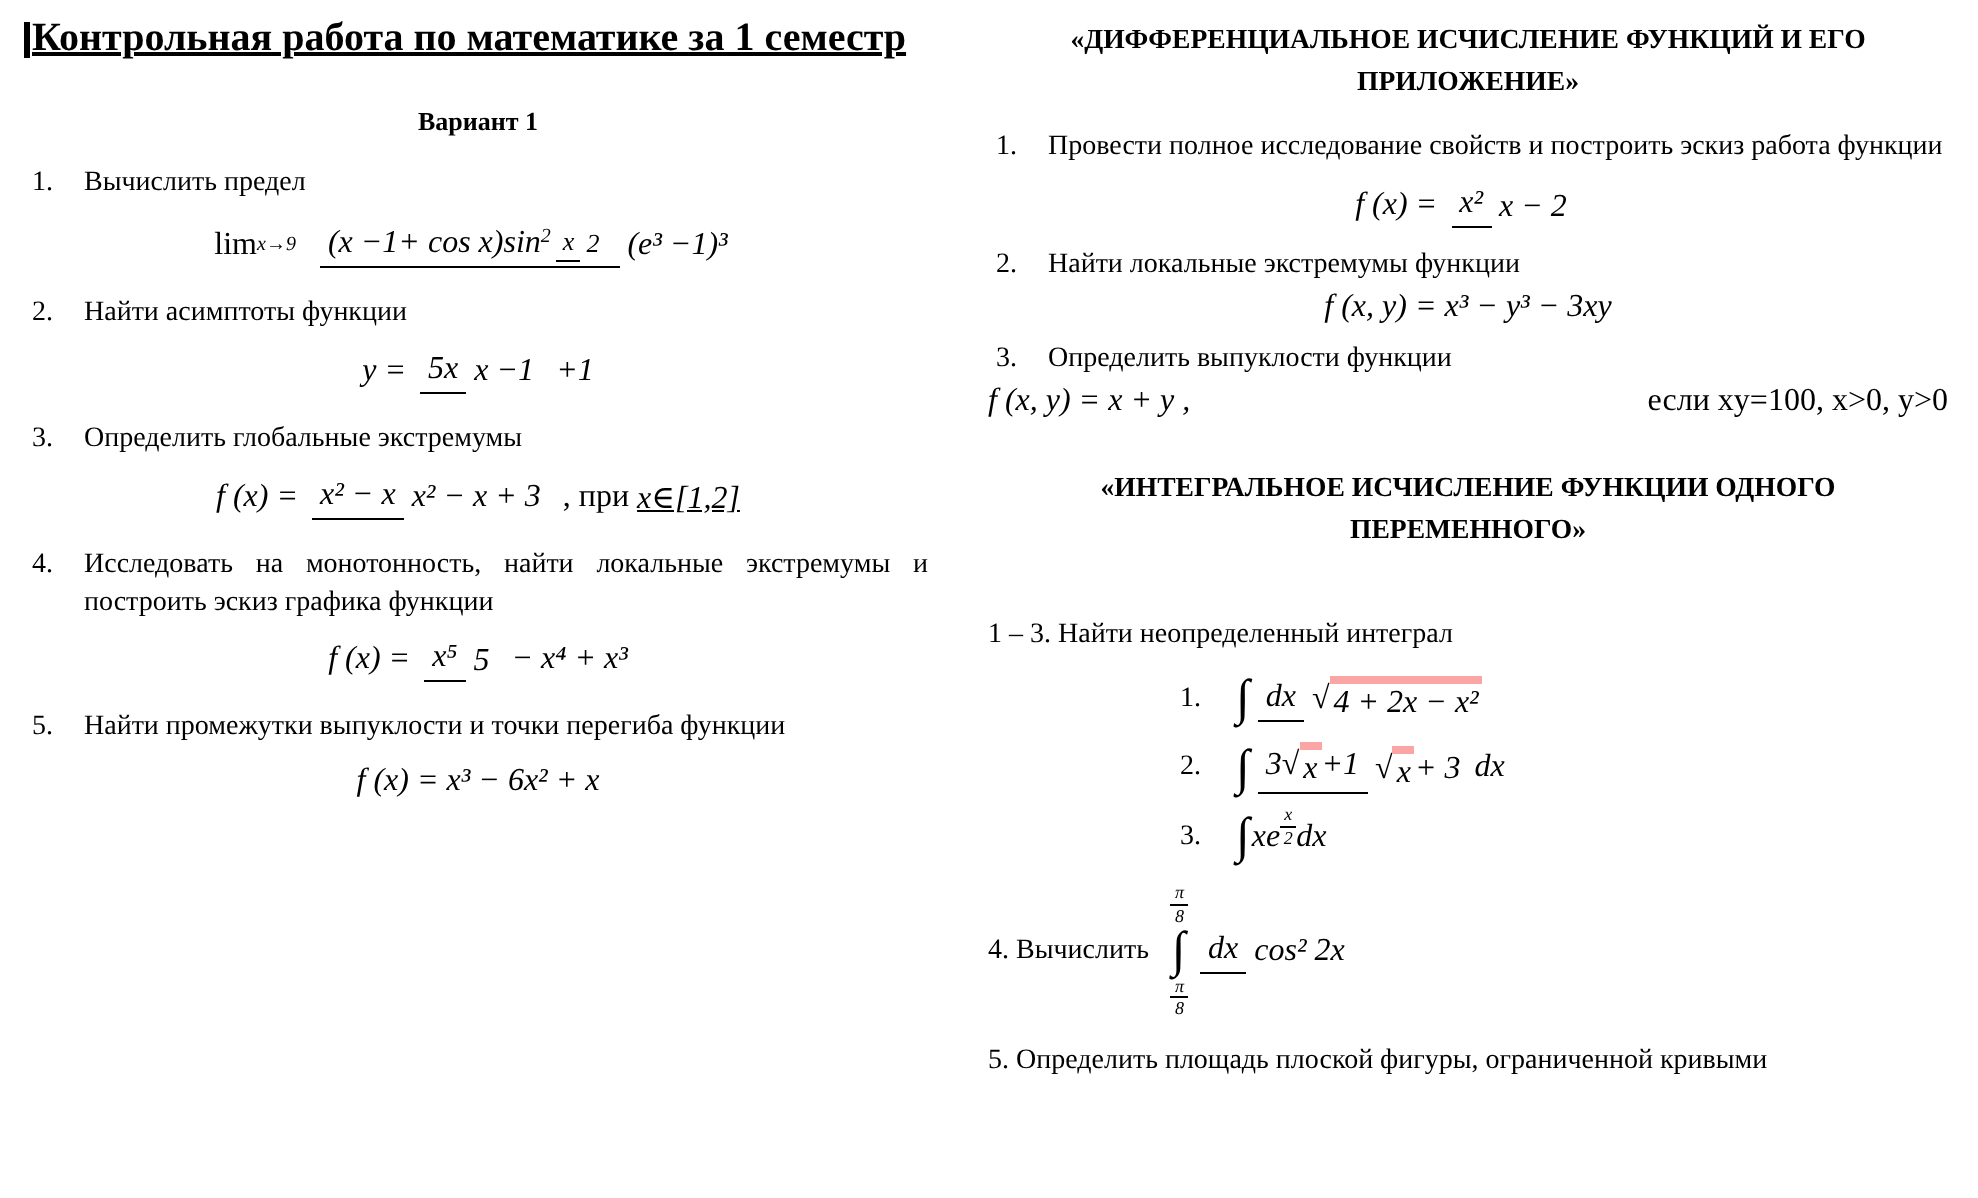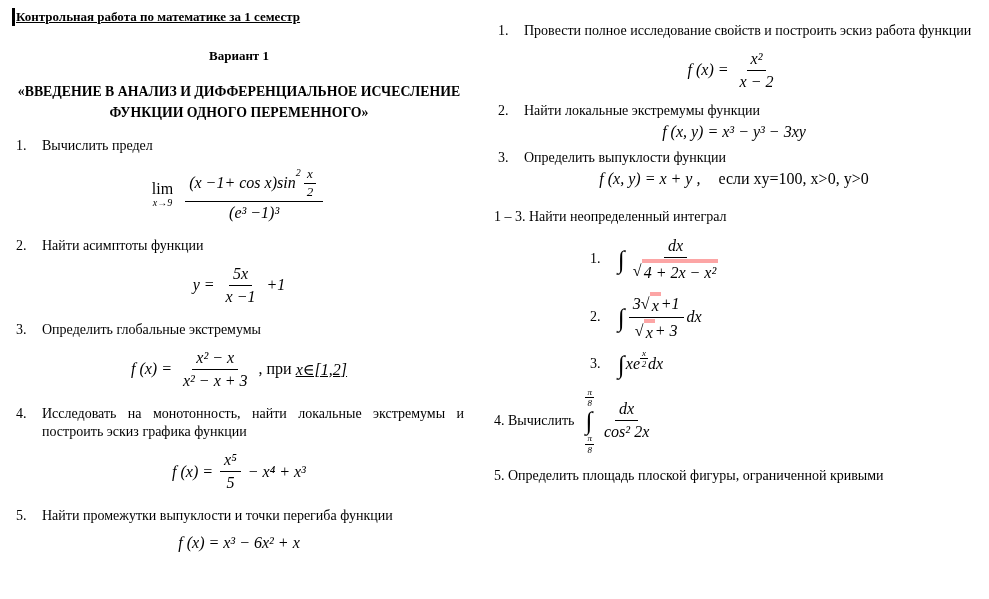--- a/index.html
+++ b/index.html
@@ -5,42 +5,42 @@
   * { margin:0; padding:0; box-sizing:border-box; }
   html,body { width:989px; height:599px; background:#fff; }
   body {
     font-family:"Liberation Serif","DejaVu Serif",serif;
     color:#000; font-size:14px; overflow:hidden;
   }
   .doc { display:flex; padding:8px 6px 0 12px; }
   .col-left  { width:468px; padding-right:14px; }
   .col-right { width:480px; margin-left:14px; }
 
-  .main-title { font-weight:700; font-size:13px; display:flex; align-items:center; }
+  .main-title { font-weight:700; font-size:20px; display:flex; align-items:center; }
   .main-title .t { text-decoration:underline; }
   .caret { display:inline-block; width:3px; height:18px; background:#000; margin-right:1px; }
 
   .variant { text-align:center; font-weight:700; font-size:13px; margin-top:22px; }
   .sec-header { text-align:center; font-weight:700; font-size:13.8px; margin-top:18px; line-height:1.5; }
 
   .item { display:flex; margin-top:14px; line-height:1.35; }
   .inum { flex:none; width:30px; padding-left:4px; }
   .itxt { flex:1; text-align:justify; padding-right:2px; }
 
   .formula {
     text-align:center; font-style:italic; font-size:16px;
     margin:8px 0 2px; display:flex; justify-content:center; align-items:center; gap:4px;
   }
-  .frac { display:inline-flex; flex-direction:column; align-items:center; vertical-align:middle; margin:0 3px; line-height:1.25; }
+  .frac { display:inline-flex; flex-direction:row; align-items:center; vertical-align:middle; margin:0 3px; line-height:1.25; }
   .frac .ft { border-bottom:1px solid #000; padding:0 4px 1px; display:inline-flex; align-items:center; justify-content:center; }
   .frac .fb { padding:1px 4px 0; display:inline-flex; align-items:center; justify-content:center; }
   .inner { font-size:13px; margin-left:3px; }
   .inner .ft, .inner .fb { padding:0 3px; }
 
-  .limop { display:inline-flex; flex-direction:column; align-items:center; font-style:normal; margin-right:5px; line-height:1; }
+  .limop { display:inline-flex; flex-direction:row; align-items:center; font-style:normal; margin-right:5px; line-height:1; }
   .limsub { font-size:10px; font-style:italic; margin-top:1px; }
 
   sup { font-size:10px; align-self:flex-start; line-height:1; margin-top:2px; }
   .up { font-style:normal; }
   .ul { text-decoration:underline; }
 
   .int { font-style:normal; font-size:25px; line-height:1; margin-right:1px; }
   .sq { font-style:normal; }
   .rad { border-top:4px solid #fca5a5; padding:0 2px; }
 
@@ -67,21 +67,20 @@
 
   <div class="col-left">
 
     <div class="main-title">
       <span class="caret"></span>
       <span class="t">Контрольная работа по математике за 1 семестр</span>
     </div>
 
     <div class="variant">Вариант 1</div>
 
-    <div class="sec-header">«ВВЕДЕНИЕ В АНАЛИЗ И ДИФФЕРЕНЦИАЛЬНОЕ ИСЧЕСЛЕНИЕ ФУНКЦИИ ОДНОГО ПЕРЕМЕННОГО»</div>
 
     <div class="item">
       <span class="inum">1.</span>
       <span class="itxt">Вычислить предел</span>
     </div>
     <div class="formula" style="margin:10px 0 4px;">
       <span class="limop">
         <span>lim</span>
         <span class="limsub">x→9</span>
       </span>
@@ -141,20 +140,21 @@
     <div class="item">
       <span class="inum">5.</span>
       <span class="itxt">Найти промежутки выпуклости и точки перегиба функции</span>
     </div>
     <div class="formula">f (x) = x³ − 6x² + x</div>
 
   </div>
 
   <div class="col-right">
 
+    <div class="sec-header" style="margin-top:2px;">«ДИФФЕРЕНЦИАЛЬНОЕ ИСЧИСЛЕНИЕ ФУНКЦИЙ И ЕГО ПРИЛОЖЕНИЕ»</div>
 
     <div class="item">
       <span class="inum">1.</span>
       <span class="itxt">Провести полное исследование свойств и построить эскиз работа функции</span>
     </div>
     <div class="formula">
       <span>f (x) =</span>
       <span class="frac">
         <span class="ft">x²</span>
         <span class="fb">x − 2</span>
@@ -164,27 +164,28 @@
     <div class="item" style="margin-top:10px;">
       <span class="inum">2.</span>
       <span class="itxt">Найти локальные экстремумы функции</span>
     </div>
     <div class="formula" style="margin:2px 0;">f (x, y) = x³ − y³ − 3xy</div>
 
     <div class="item" style="margin-top:8px;">
       <span class="inum">3.</span>
       <span class="itxt">Определить выпуклости функции</span>
     </div>
-    <div class="formula" style="margin:2px 0;">
+    <div class="formula" style="margin:2px 0;justify-content:space-between;">
       <span>f (x, y) = x + y ,</span>
       <span class="up cond-gap">если xy=100, x&gt;0, y&gt;0</span>
     </div>
 
-
-    <div class="plain-item" style="margin-top:20px;">1 – 3. Найти неопределенный интеграл</div>
+    <div class="sec-header" style="margin-top:24px;">«ИНТЕГРАЛЬНОЕ ИСЧИСЛЕНИЕ ФУНКЦИИ ОДНОГО ПЕРЕМЕННОГО»</div>
+
+    <div class="plain-item" style="margin-top:34px;">1 – 3. Найти неопределенный интеграл</div>
 
     <div class="ilist-row">
       <span class="ilist-num">1.</span>
       <span class="ilist-f">
         <span class="int">∫</span>
         <span class="frac">
           <span class="ft">dx</span>
           <span class="fb">
             <span class="sq">√</span>
             <span class="rad">4 + 2x − x²</span>

